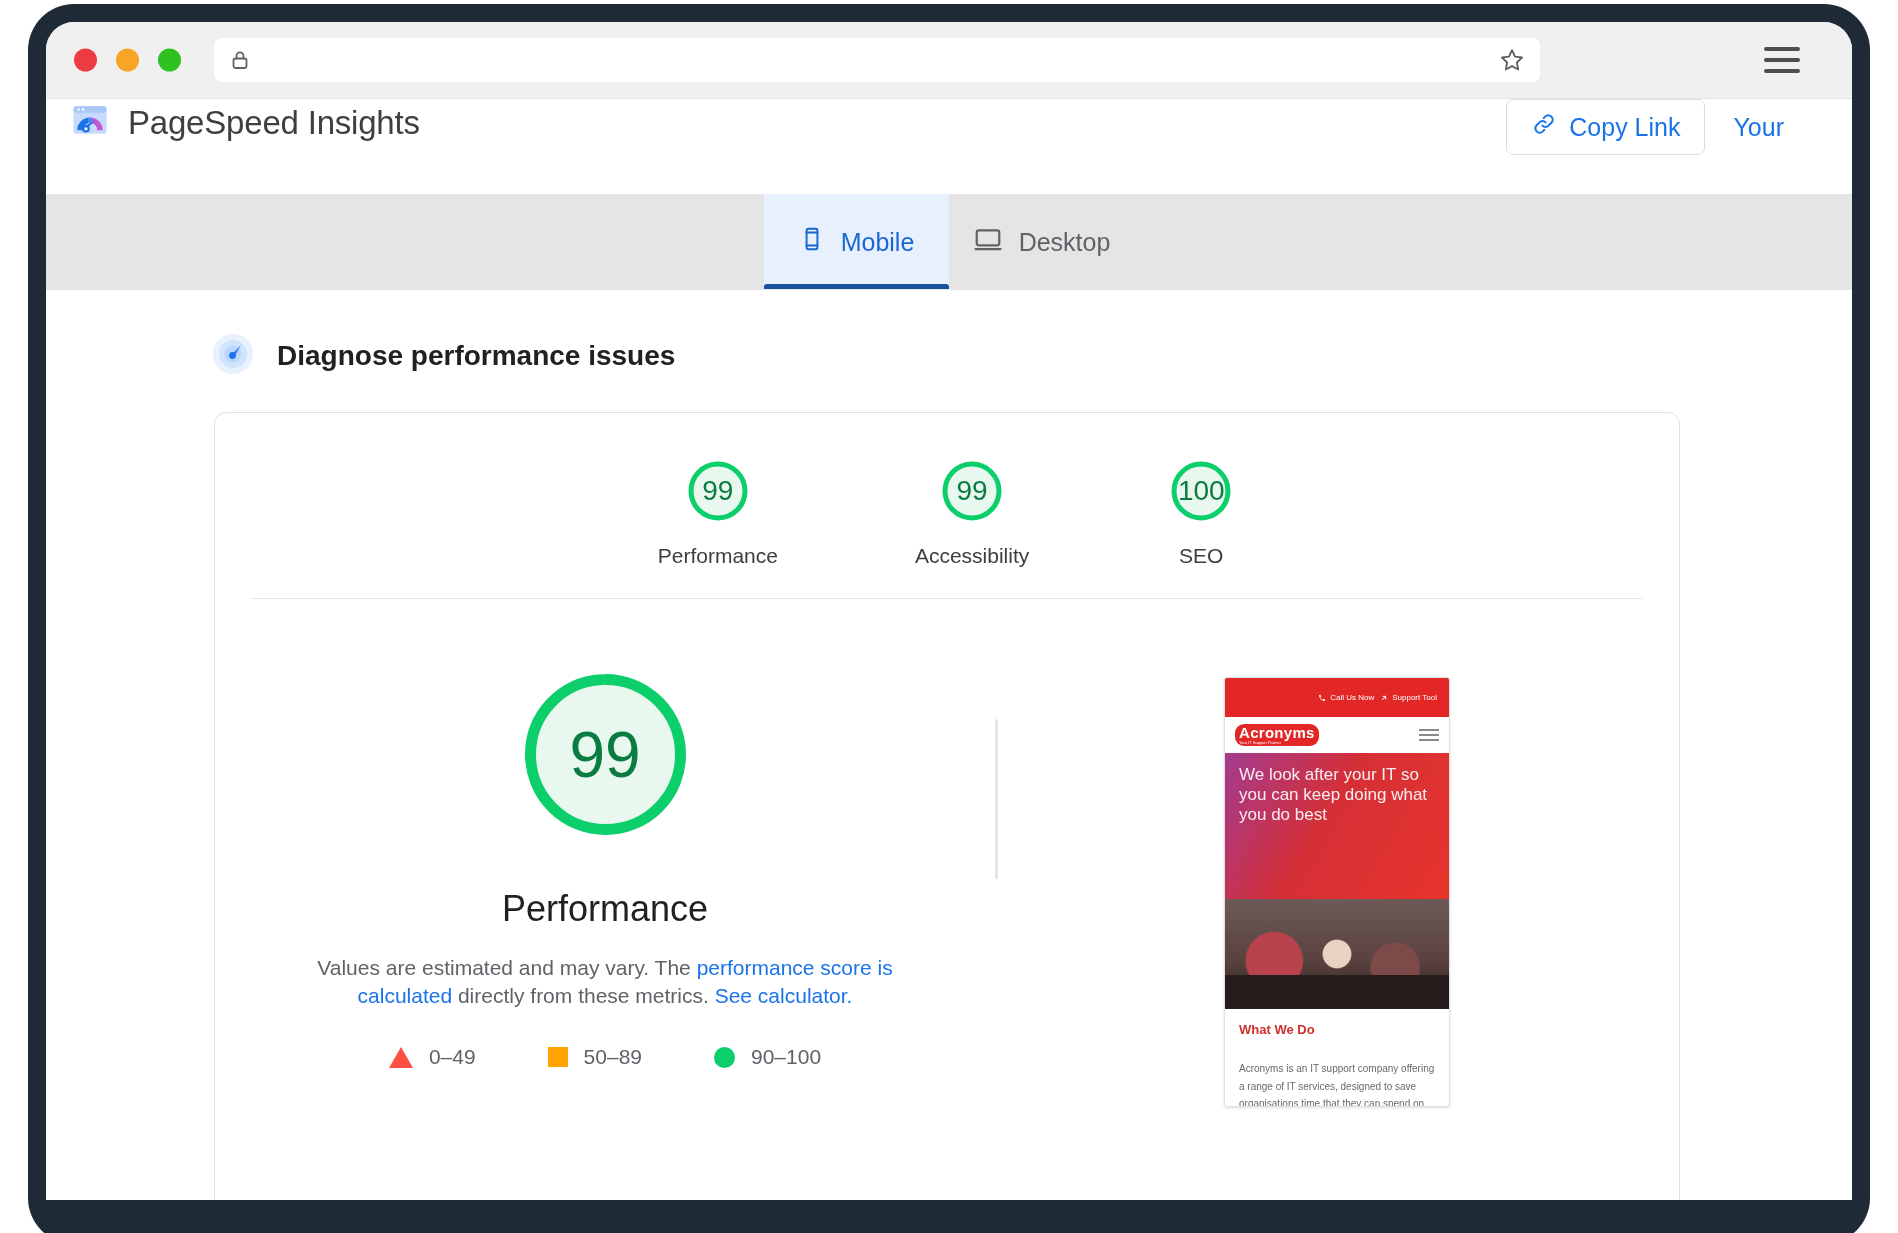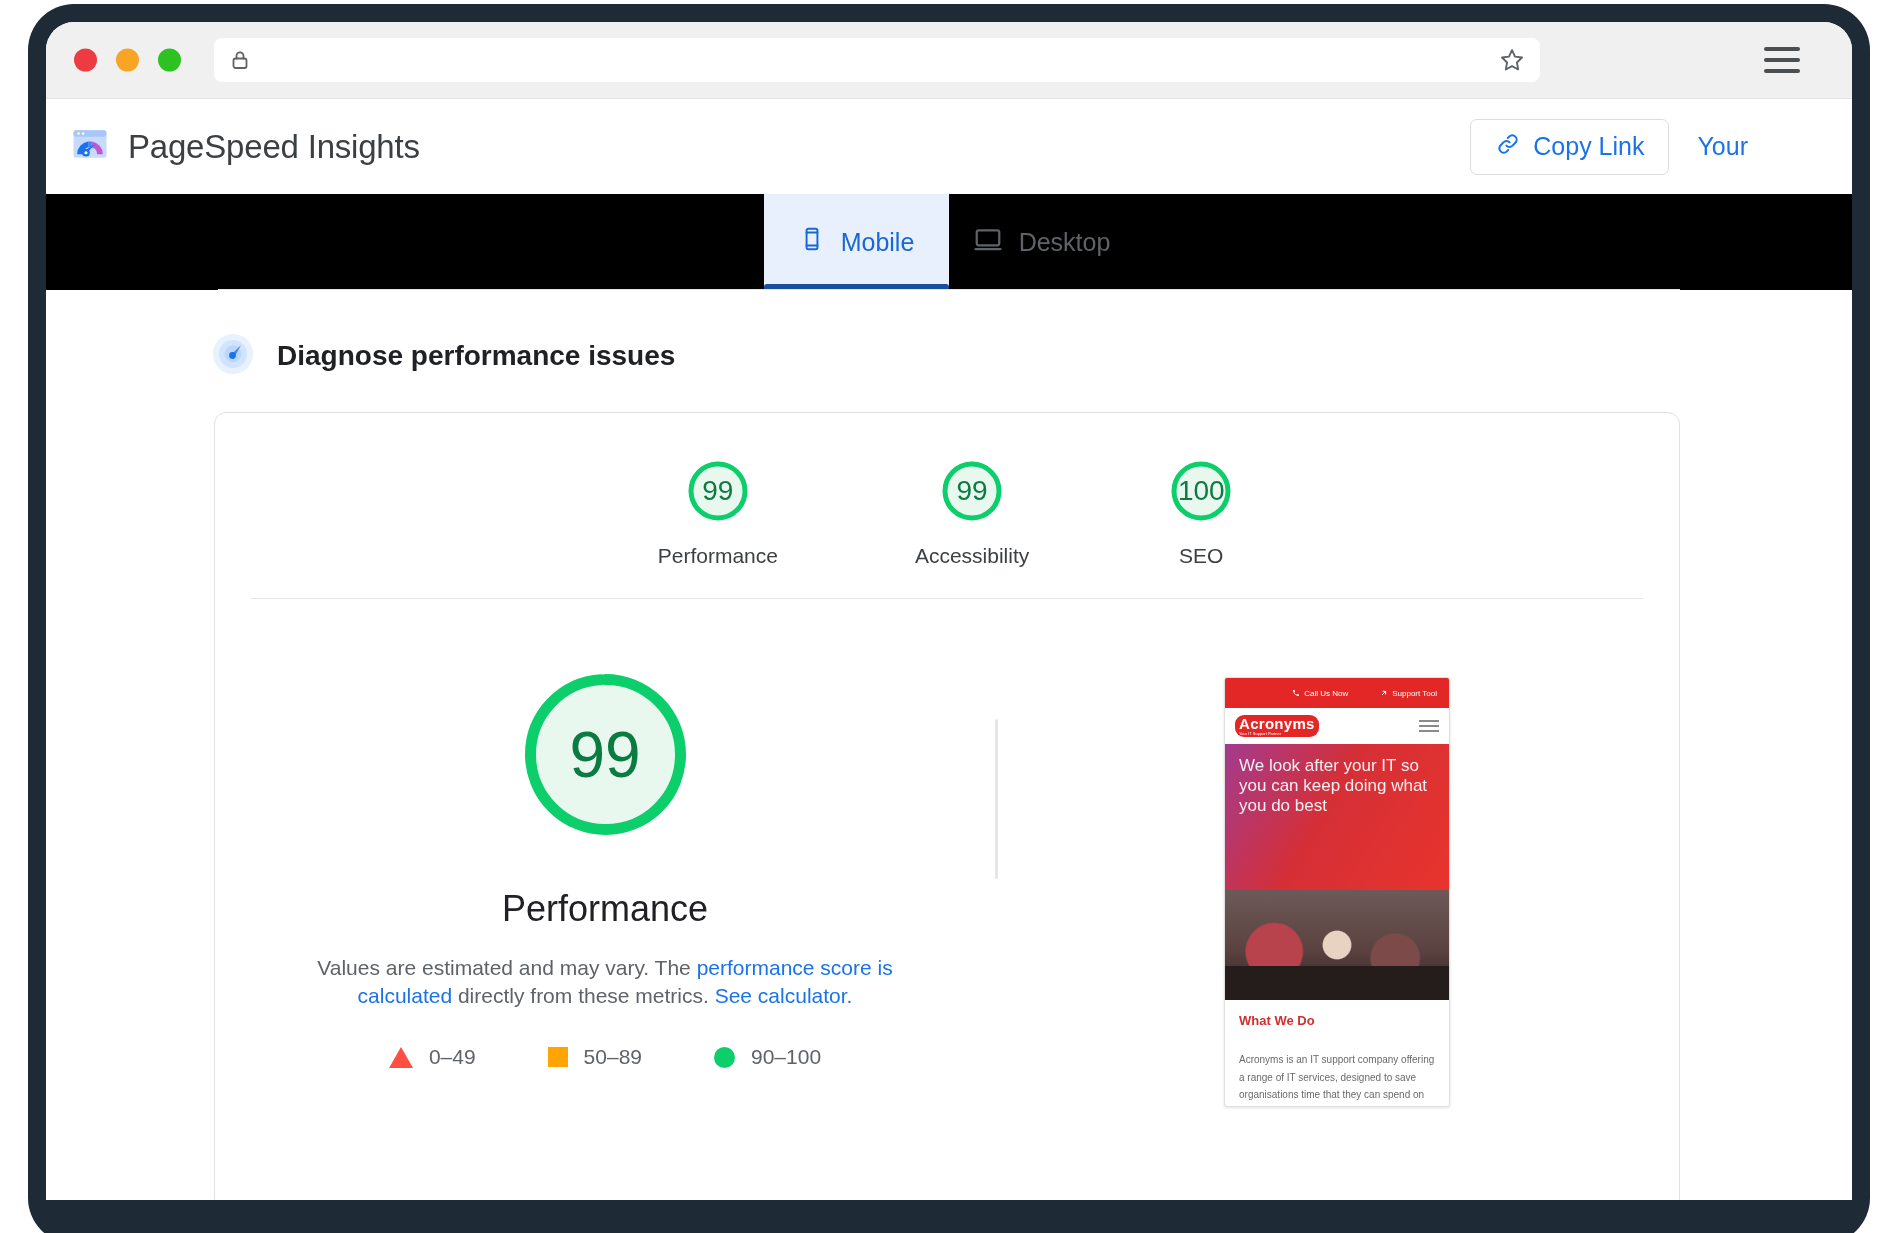--- a/index.html
+++ b/index.html
@@ -96,22 +96,22 @@
     background: #4b4f52;
     border-radius: 2px;
   }
 
   
   #app-header {
     position: relative;
     height: 95px;
     background: #ffffff;
     display: flex;
-    align-items: center;
-    padding: 0 104px 0 22px;
+    align-items: flex-start;
+    padding: 0 68px 0 22px;
     gap: 27px;
   }
   #brand { display: flex; align-items: center; gap: 16px; }
   #brand-name {
     font-size: 33px;
     color: #3c4043;
     letter-spacing: -0.2px;
   }
   #header-actions {
     margin-left: auto;
@@ -137,21 +137,21 @@
     color: #1a73e8;
     font-size: 25px;
     text-decoration: none;
     cursor: pointer;
   }
 
   
   #tabs-wrap {
     position: relative;
     height: 96px;
-    background: #000000;
+    background: #e5e5e5;
   }
   #tabs {
     position: absolute;
     left: 50%;
     transform: translateX(-50%);
     top: 0;
     display: flex;
     height: 96px;
   }
   .tab {
@@ -328,25 +328,25 @@
     background: #ffffff;
     border: 1px solid #e0e0e0;
     border-radius: 3px;
     overflow: hidden;
     font-size: 7px;
     box-shadow: 0 1px 3px rgba(0,0,0,0.12);
   }
   .th-topbar {
     background: #e22726;
     color: #ffffff;
-    height: 30px;
+    height: 39px;
     display: flex;
     align-items: center;
     justify-content: flex-end;
-    gap: 32px;
+    gap: 6px;
     padding-right: 12px;
     font-size: 8px;
   }
   .th-topbar span { display: flex; align-items: center; gap: 4px; }
   .th-nav {
     height: 36px;
     background: #ffffff;
     display: flex;
     align-items: center;
     justify-content: space-between;

